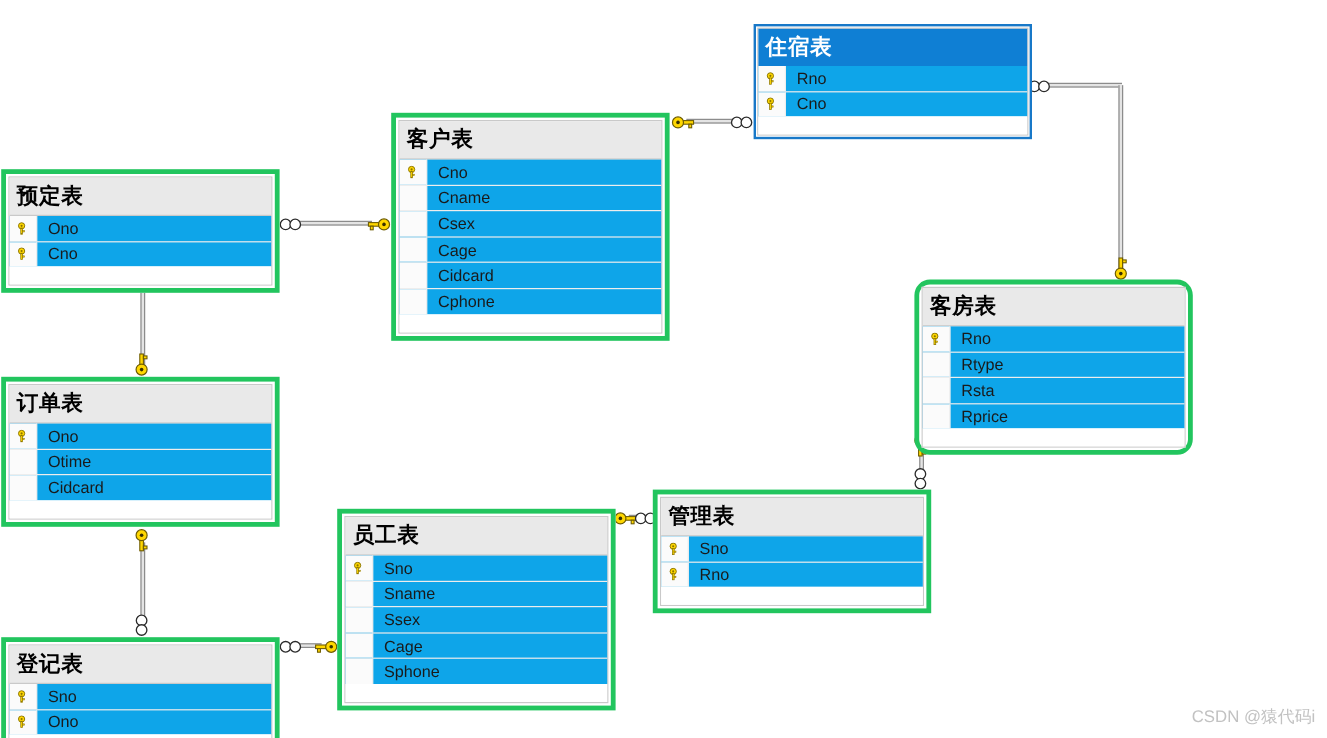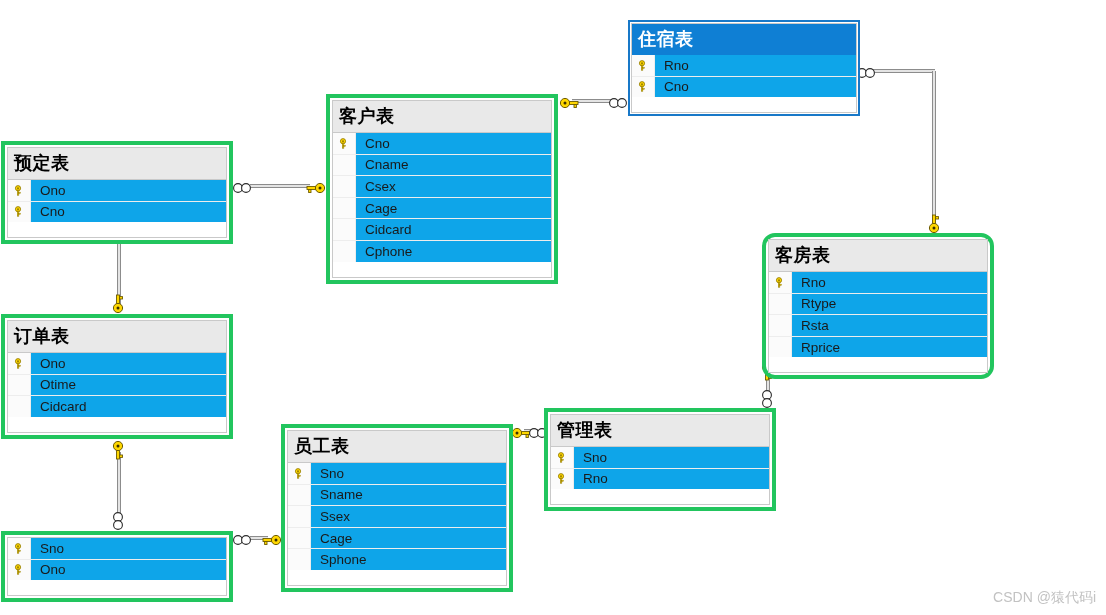--- a/index.html
+++ b/index.html
@@ -445,20 +445,21 @@
             <div class="tbl-row">
               <span class="row-key"></span>
               <span class="row-name">Sphone</span>
             </div>
           </div>
           <div class="tbl-filler"></div>
         </div>
       </div>
       <div class="table-box" style="left: 1px; top: 531px; width: 232px;">
         <div class="inner">
+          <div class="tbl-header">登记表</div>
           <div class="tbl-rows">
             <div class="tbl-row">
               <span class="row-key">
                 <svg class="key-glyph" viewBox="0 0 11 11">
                   <circle cx="4" cy="3.2" r="2.6" fill="#ffd700" stroke="#8a7400" stroke-width="0.8"></circle>
                   <circle cx="4" cy="3.2" r="0.9" fill="#8a7400"></circle>
                   <rect x="3.3" y="5" width="1.5" height="5.2" fill="#ffd700" stroke="#8a7400" stroke-width="0.6"></rect>
                   <rect x="4.7" y="7.2" width="1.6" height="1.1" fill="#ffd700" stroke="#8a7400" stroke-width="0.5"></rect>
                 </svg>
               </span>

